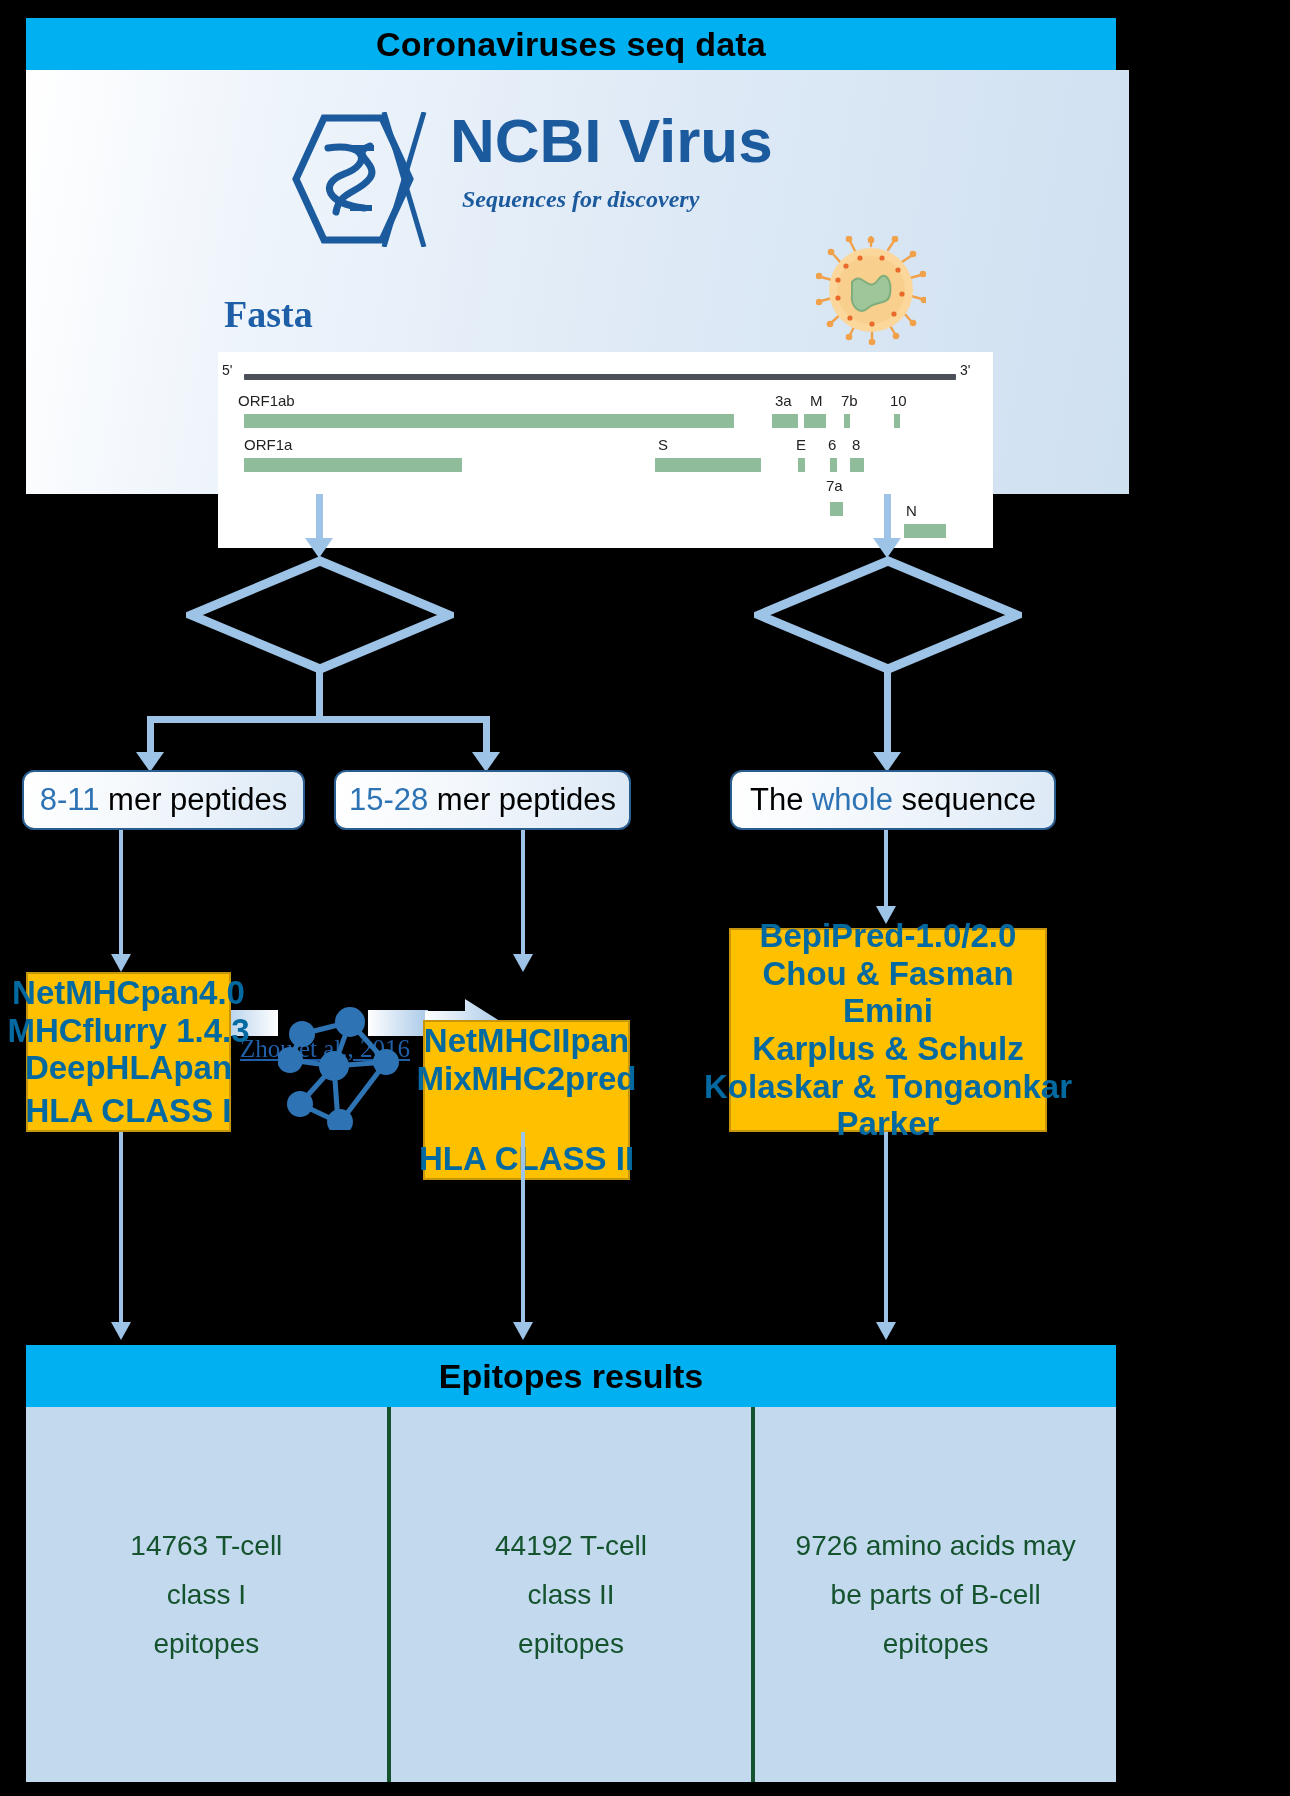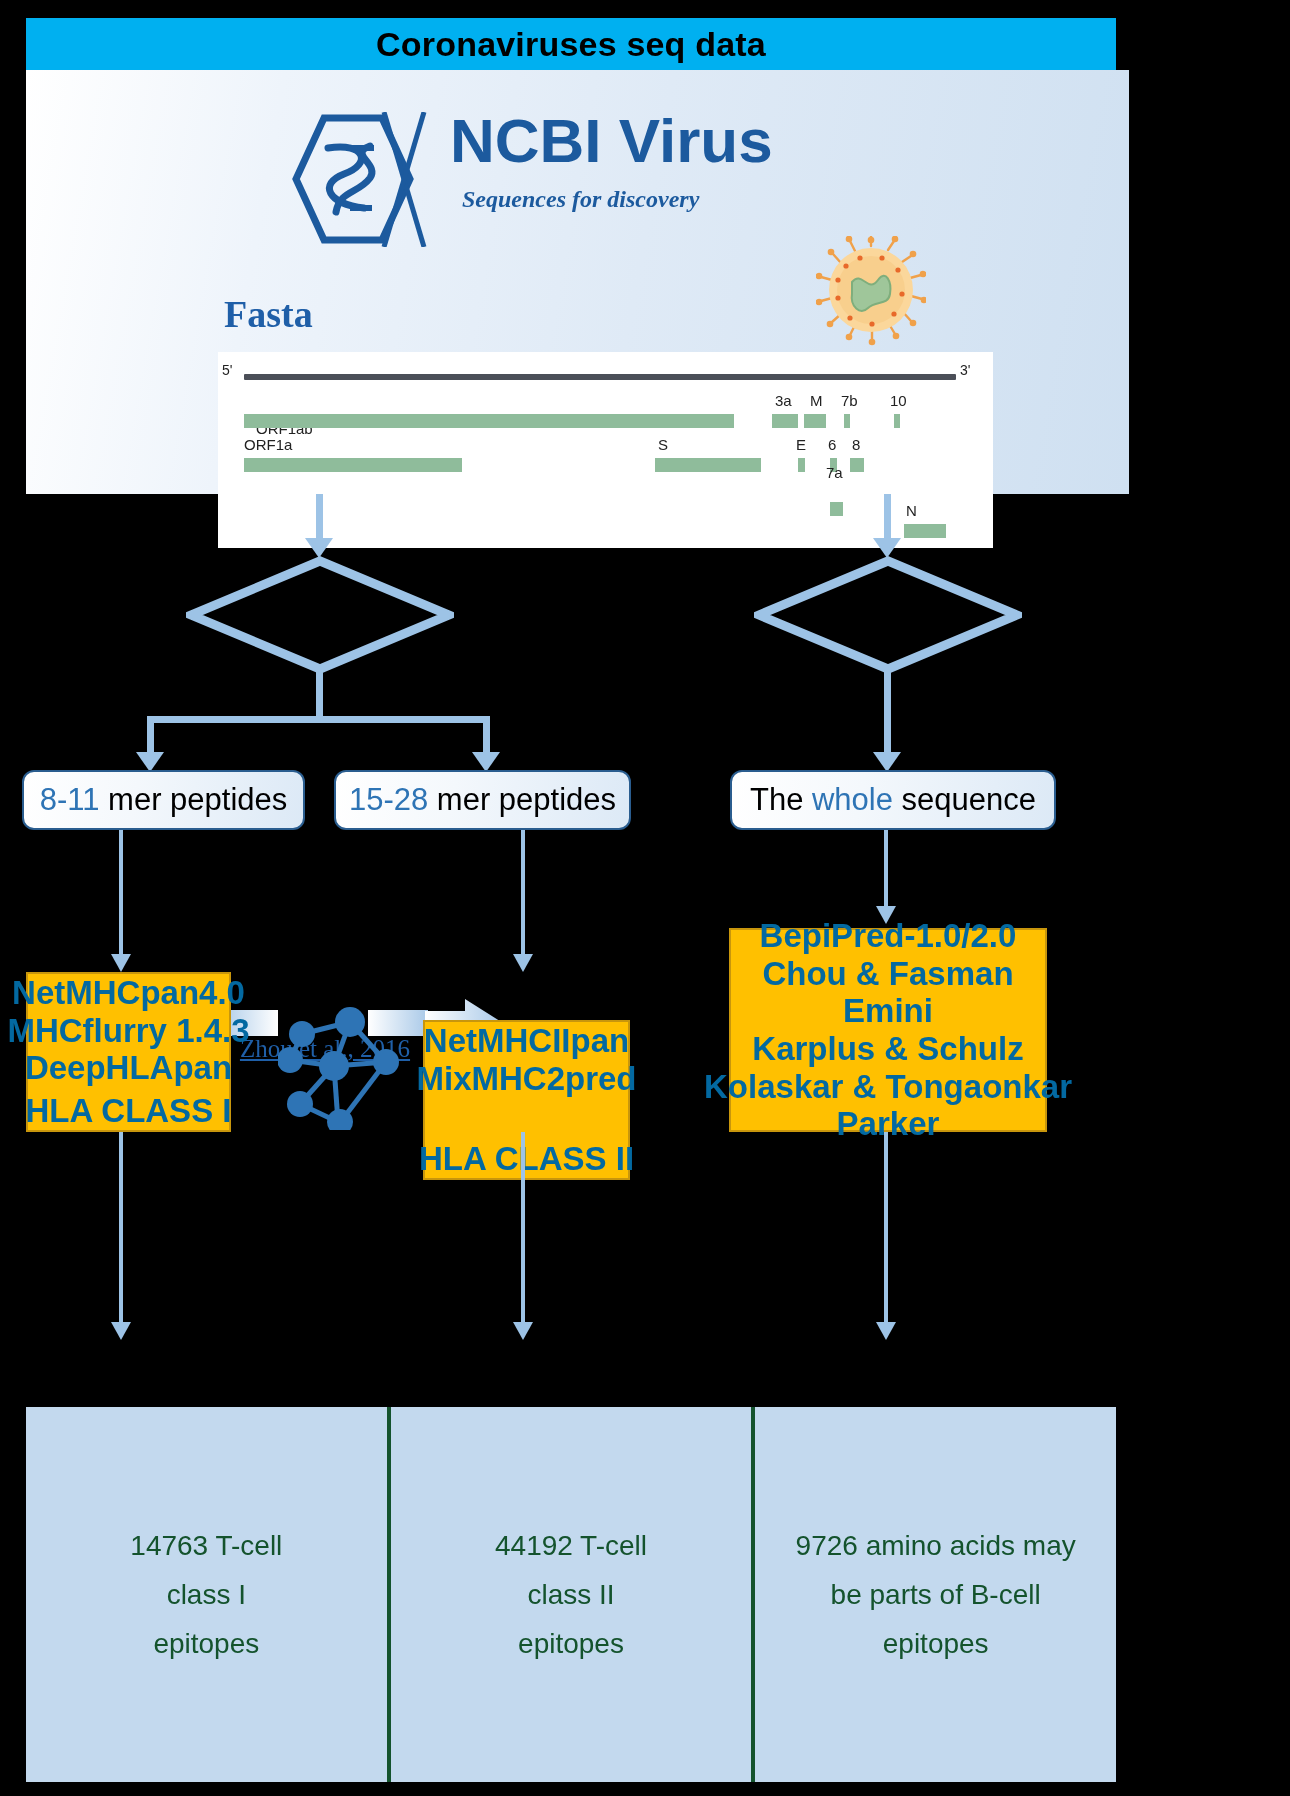--- a/index.html
+++ b/index.html
@@ -172,21 +172,21 @@
       </g>
     </svg>
 
     <div id="fasta-label">Fasta</div>
 
     <div id="genome-box">
       <span class="end5">5'</span>
       <div class="axis"></div>
       <span class="end3">3'</span>
 
-      <span class="gene-lab" style="left:38px;top:40px;margin-top:28px;">ORF1ab</span>
+      <span class="gene-lab" style="left:20px;top:40px;">ORF1ab</span>
       <div class="gene-bar" style="left:26px;top:62px;width:490px;"></div>
 
       <span class="gene-lab" style="left:557px;top:40px;">3a</span>
       <div class="gene-bar" style="left:554px;top:62px;width:26px;"></div>
 
       <span class="gene-lab" style="left:592px;top:40px;">M</span>
       <div class="gene-bar" style="left:586px;top:62px;width:22px;"></div>
 
       <span class="gene-lab" style="left:623px;top:40px;">7b</span>
       <div class="gene-bar" style="left:626px;top:62px;width:6px;"></div>
@@ -202,21 +202,21 @@
 
       <span class="gene-lab" style="left:578px;top:84px;">E</span>
       <div class="gene-bar" style="left:580px;top:106px;width:7px;"></div>
 
       <span class="gene-lab" style="left:610px;top:84px;">6</span>
       <div class="gene-bar" style="left:612px;top:106px;width:7px;"></div>
 
       <span class="gene-lab" style="left:634px;top:84px;">8</span>
       <div class="gene-bar" style="left:632px;top:106px;width:14px;"></div>
 
-      <span class="gene-lab" style="left:608px;top:112px;">7a</span>
+      <span class="gene-lab" style="left:608px;top:125px;">7a</span>
       <div class="gene-bar" style="left:612px;top:150px;width:13px;"></div>
 
       <span class="gene-lab" style="left:688px;top:150px;">N</span>
       <div class="gene-bar" style="left:686px;top:172px;width:42px;"></div>
     </div>
   </div>
 
   <div class="vline" style="left:316px;top:494px;height:52px;"></div>
   <div class="arrowhead" style="left:305px;top:538px;"></div>
 
@@ -340,20 +340,23 @@
 
   <div class="vline thin" style="left:119px;top:1132px;height:196px;"></div>
   <div class="arrowhead thin" style="left:111px;top:1322px;"></div>
 
   <div class="vline thin" style="left:521px;top:1132px;height:196px;"></div>
   <div class="arrowhead thin" style="left:513px;top:1322px;"></div>
 
   <div class="vline thin" style="left:884px;top:1132px;height:196px;"></div>
   <div class="arrowhead thin" style="left:876px;top:1322px;"></div>
 
+  <div id="results-banner">
+    <span class="ttl">Epitopes results</span>
+  </div>
 
   <div id="results-row">
     <div class="rcell">
       <span class="txt">
         <span>14763 T-cell</span><br>
         <span>class I</span><br>
         <span>epitopes</span>
       </span>
     </div>
     <div class="rcell">

